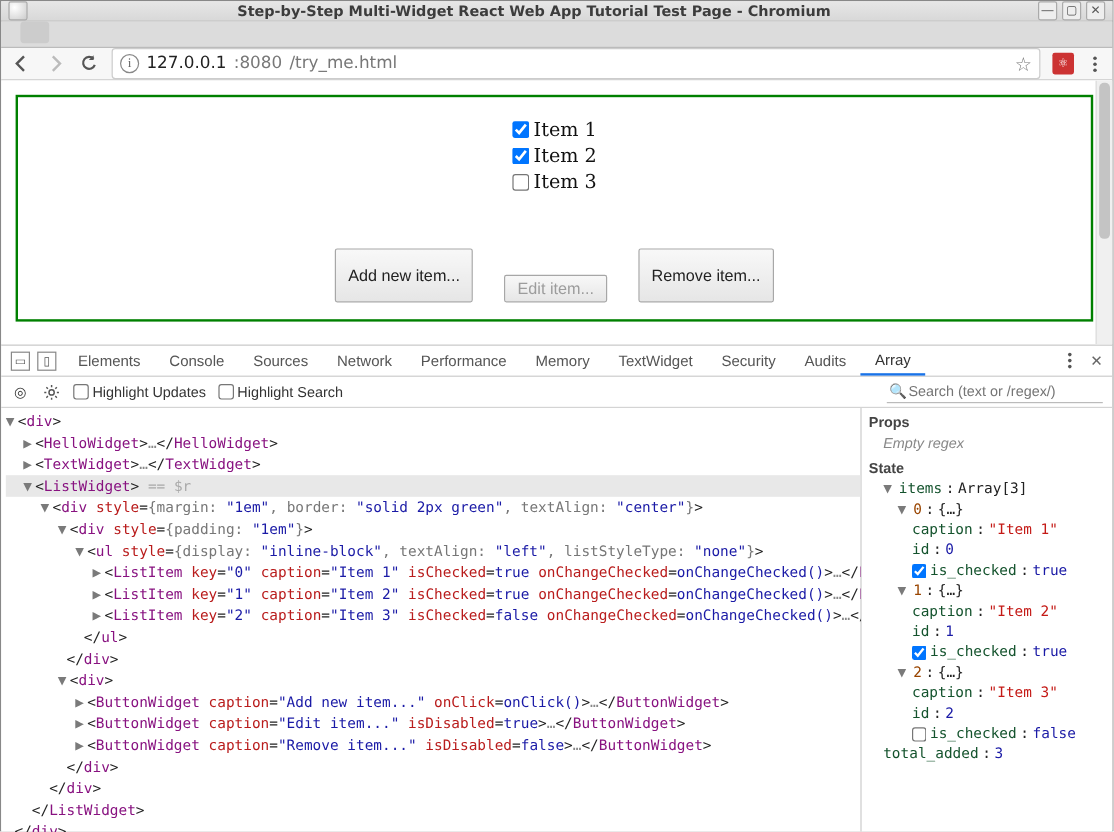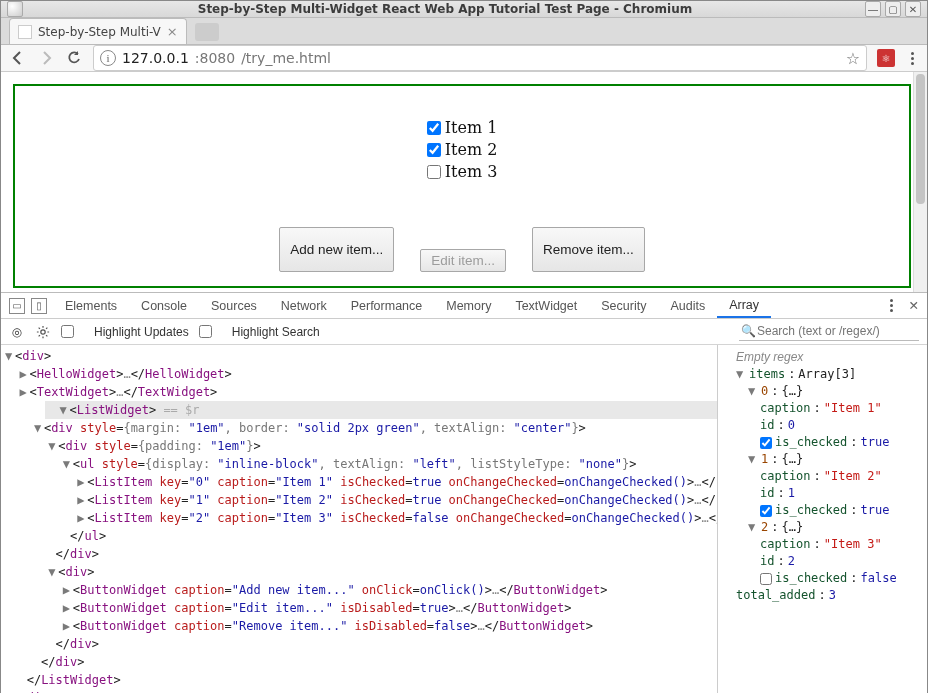--- a/index.html
+++ b/index.html
@@ -28,49 +28,49 @@
   .star { color: #777; font-size: 16px; }
   .ext { width: 18px; height: 18px; background: #cc3333; border-radius: 2px; display: inline-flex; align-items: center; justify-content: center; color: #fff; font-size: 10px; }
   .menu3 { display: inline-flex; flex-direction: column; gap: 2px; width: 14px; }
   .menu3 span { width: 3px; height: 3px; background: #555; border-radius: 50%; margin: 0 auto; }
 
   
   .viewport { flex: 0 0 220px; background: #fff; position: relative; overflow: hidden; }
   .page-scroll { position:absolute; right:0; top:0; bottom:0; width:14px; background:#f0f0f0; border-left:1px solid #ddd; }
   .page-scroll .thumb { position:absolute; left:2px; right:2px; top:2px; height:130px; background:#c4c4c4; border-radius:4px; }
   .listwidget { margin: 12px 16px 12px 12px; border: solid 2px green; text-align: center; }
-  .listwidget .pad { padding: 31px 16px 10px 16px; }
+  .listwidget .pad { padding: 16px 16px 10px 16px; }
   .listwidget ul { display: inline-block; text-align: left; list-style-type: none; margin: 0; padding: 0; }
   .listwidget li { font-family: "DejaVu Serif", Georgia, serif; font-size: 16px; color: #111; display: flex; align-items: center; gap: 4px; line-height: 22px; }
   .listwidget li input { width: 14px; height: 14px; margin:0; }
   .btnrow { padding-bottom: 14px; padding-top: 34px; display:flex; justify-content:center; gap:26px; }
   .btn { font-family: Arial, sans-serif; font-size: 13.5px; padding: 3px 10px; background: linear-gradient(#f8f8f8,#e6e6e6); border: 1px solid #a7a7a7; border-radius: 2px; color: #222; }
   .btn[disabled] { color: #9c9c9c; margin-top: 22px; }
 
   
   .devtools { flex: 1; display: flex; flex-direction: column; background: #fff; border-top: 1px solid #bbb; font-family: "Helvetica Neue", Arial, sans-serif; }
   .dt-tabs { height: 26px; display: flex; align-items: center; gap: 0; border-bottom: 1px solid #ccc; font-size: 12.5px; color: #555; padding: 0 8px; }
   .dt-tabs .dicon { width: 16px; height: 16px; border: 1px solid #888; display:inline-flex; align-items:center; justify-content:center; font-size:10px; color:#555; margin-right:6px; }
   .dt-tabs .dtab { padding: 0 12px; height: 100%; display: inline-flex; align-items: center; }
   .dt-tabs .dtab.active { color: #333; border-bottom: 2px solid #1a73e8; }
   .dt-tabs .right { margin-left: auto; display:flex; align-items:center; gap:10px; }
 
   .dt-toolbar { height: 26px; display: flex; align-items: center; border-bottom: 1px solid #d4d4d4; font-size: 12px; color: #333; padding: 0 8px; gap: 10px; }
   .dt-toolbar .eye { width:16px; height:16px; display:inline-flex; align-items:center; justify-content:center; }
-  .dt-toolbar .chk { display:inline-flex; align-items:center; gap:20px; }
+  .dt-toolbar .chk { display:inline-flex; align-items:center; gap:3px; }
   .dt-toolbar .chk input { width:13px; height:13px; margin:0;}
   .dt-toolbar .search { margin-left:auto; width:180px; }
   .dt-toolbar .search input { width:100%; border:none; border-bottom:1px solid #bbb; font-size:12px; padding:2px 4px 2px 18px; background: none; }
   .dt-toolbar .search { position:relative; }
   .dt-toolbar .search .mag { position:absolute; left:2px; top:2px; font-size:12px; color:#888;}
 
   .dt-body { flex:1; display:flex; overflow:hidden; }
   .tree { flex:1; overflow:auto; font-family: Menlo, Consolas, monospace; font-size: 12px; line-height: 18px; padding: 2px 0 4px 4px; color:#222; white-space: pre; }
   .tree .row { padding-left: 0; }
-  .tree .row.sel { background: #e8e8e8; margin-left: 40px; }
+  .tree .row.sel { background: #e8e8e8; }
   .arr { display:inline-block; width:10px; color:#7a7a7a; }
   .tag { color: #881280; }
   .attr { color: #b91c1c; }
   .val { color: #1a1aa6; }
   .brace { color: #777; }
   .fn { color: #1a1aa6; }
   .dots { color: #888; }
   .r0 { color:#aaa; }
 
   .sidebar { width: 210px; border-left: 1px solid #ccc; font-family: Menlo, Consolas, monospace; font-size: 12px; line-height: 17px; padding: 4px 6px; overflow:auto; }
@@ -95,25 +95,20 @@
 
   <div class="titlebar">
     <span class="appicon"></span>
     <span class="title">Step-by-Step Multi-Widget React Web App Tutorial Test Page - Chromium</span>
     <span class="winbtn">―</span>
     <span class="winbtn">▢</span>
     <span class="winbtn">✕</span>
   </div>
 
   <div class="tabstrip">
-    <div class="tab">
-      <span class="favicon"></span>
-      <span>Step-by-Step Multi-V</span>
-      <span class="close">×</span>
-    </div>
     <div class="newtab"></div>
   </div>
 
   <div class="addrbar">
     <span class="navbtn">
       <svg width="16" height="16" viewBox="0 0 16 16">
           <path d="M10 2 L4 8 L10 14" stroke="#555" stroke-width="2" fill="none"></path>
         </svg>
     </span>
     <span class="navbtn disabled">
@@ -214,21 +209,23 @@
         </label>
       <span class="search">
         <span class="mag">🔍</span>
         <input type="text" placeholder="Search (text or /regex/)" style="">
       </span>
     </div>
 
     <div class="dt-body">
       <div class="tree" id="tree"><div class="row"><span class="arr">▼</span>&lt;<span class="tag">div</span>&gt;</div><div class="row">  <span class="arr">▶</span>&lt;<span class="tag">HelloWidget</span>&gt;<span class="dots">…</span>&lt;/<span class="tag">HelloWidget</span>&gt;</div><div class="row">  <span class="arr">▶</span>&lt;<span class="tag">TextWidget</span>&gt;<span class="dots">…</span>&lt;/<span class="tag">TextWidget</span>&gt;</div><div class="row sel">  <span class="arr">▼</span>&lt;<span class="tag">ListWidget</span>&gt;<span class="r0"> == $r</span></div><div class="row">    <span class="arr">▼</span>&lt;<span class="tag">div</span> <span class="attr">style</span>=<span class="brace">{margin: <span class="val">"1em"</span>, border: <span class="val">"solid 2px green"</span>, textAlign: <span class="val">"center"</span>}</span>&gt;</div><div class="row">      <span class="arr">▼</span>&lt;<span class="tag">div</span> <span class="attr">style</span>=<span class="brace">{padding: <span class="val">"1em"</span>}</span>&gt;</div><div class="row">        <span class="arr">▼</span>&lt;<span class="tag">ul</span> <span class="attr">style</span>=<span class="brace">{display: <span class="val">"inline-block"</span>, textAlign: <span class="val">"left"</span>, listStyleType: <span class="val">"none"</span>}</span>&gt;</div><div class="row">          <span class="arr">▶</span>&lt;<span class="tag">ListItem</span> <span class="attr">key</span>=<span class="val">"0"</span> <span class="attr">caption</span>=<span class="val">"Item 1"</span> <span class="attr">isChecked</span>=<span class="fn">true</span> <span class="attr">onChangeChecked</span>=<span class="fn">onChangeChecked()</span>&gt;<span class="dots">…</span>&lt;/<span class="tag">ListItem</span>&gt;</div><div class="row">          <span class="arr">▶</span>&lt;<span class="tag">ListItem</span> <span class="attr">key</span>=<span class="val">"1"</span> <span class="attr">caption</span>=<span class="val">"Item 2"</span> <span class="attr">isChecked</span>=<span class="fn">true</span> <span class="attr">onChangeChecked</span>=<span class="fn">onChangeChecked()</span>&gt;<span class="dots">…</span>&lt;/<span class="tag">ListItem</span>&gt;</div><div class="row">          <span class="arr">▶</span>&lt;<span class="tag">ListItem</span> <span class="attr">key</span>=<span class="val">"2"</span> <span class="attr">caption</span>=<span class="val">"Item 3"</span> <span class="attr">isChecked</span>=<span class="fn">false</span> <span class="attr">onChangeChecked</span>=<span class="fn">onChangeChecked()</span>&gt;<span class="dots">…</span>&lt;/&gt;</div><div class="row">         &lt;/<span class="tag">ul</span>&gt;</div><div class="row">       &lt;/<span class="tag">div</span>&gt;</div><div class="row">      <span class="arr">▼</span>&lt;<span class="tag">div</span>&gt;</div><div class="row">        <span class="arr">▶</span>&lt;<span class="tag">ButtonWidget</span> <span class="attr">caption</span>=<span class="val">"Add new item..."</span> <span class="attr">onClick</span>=<span class="fn">onClick()</span>&gt;<span class="dots">…</span>&lt;/<span class="tag">ButtonWidget</span>&gt;</div><div class="row">        <span class="arr">▶</span>&lt;<span class="tag">ButtonWidget</span> <span class="attr">caption</span>=<span class="val">"Edit item..."</span> <span class="attr">isDisabled</span>=<span class="fn">true</span>&gt;<span class="dots">…</span>&lt;/<span class="tag">ButtonWidget</span>&gt;</div><div class="row">        <span class="arr">▶</span>&lt;<span class="tag">ButtonWidget</span> <span class="attr">caption</span>=<span class="val">"Remove item..."</span> <span class="attr">isDisabled</span>=<span class="fn">false</span>&gt;<span class="dots">…</span>&lt;/<span class="tag">ButtonWidget</span>&gt;</div><div class="row">       &lt;/<span class="tag">div</span>&gt;</div><div class="row">     &lt;/<span class="tag">div</span>&gt;</div><div class="row">   &lt;/<span class="tag">ListWidget</span>&gt;</div><div class="row"> &lt;/<span class="tag">div</span>&gt;</div></div>
       <div class="sidebar" id="sidebar">
+          <div class="section">Props</div>
           <div class="indent1 muted">Empty regex</div>
+          <div class="section" style="margin-top:4px;">State</div>
           <div class="row indent1"><span class="tri">▼</span><span class="key">items</span>: <span>Array[3]</span></div>
           <div class="row indent2"><span class="tri">▼</span><span class="idx">0</span>: <span>{…}</span></div>
           <div class="row indent3"><span class="key">caption</span>: <span class="str">"Item 1"</span></div>
           <div class="row indent3"><span class="key">id</span>: <span class="num">0</span></div>
           <div class="row indent3"><input class="cb" type="checkbox" checked="" style=""><span class="key">is_checked</span>: <span class="bool">true</span></div>
           <div class="row indent2"><span class="tri">▼</span><span class="idx">1</span>: <span>{…}</span></div>
           <div class="row indent3"><span class="key">caption</span>: <span class="str">"Item 2"</span></div>
           <div class="row indent3"><span class="key">id</span>: <span class="num">1</span></div>
           <div class="row indent3"><input class="cb" type="checkbox" checked="" style=""><span class="key">is_checked</span>: <span class="bool">true</span></div>
           <div class="row indent2"><span class="tri">▼</span><span class="idx">2</span>: <span>{…}</span></div>

